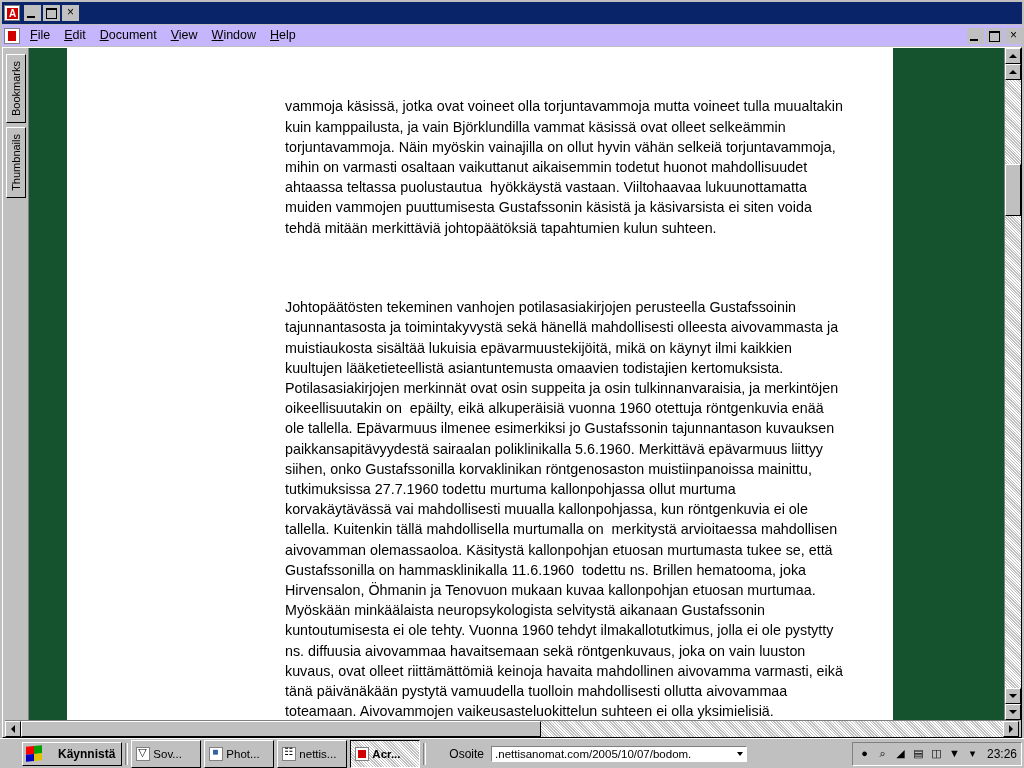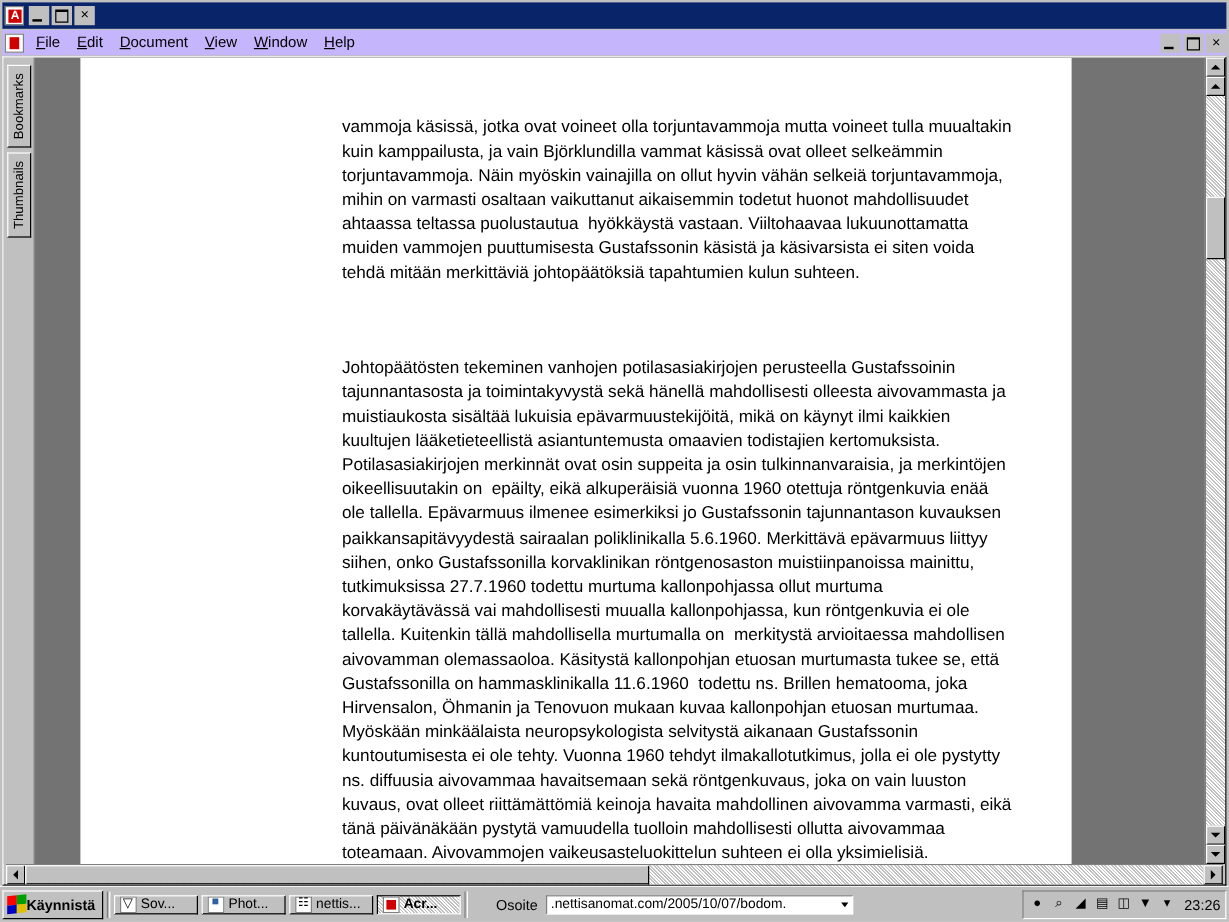--- a/index.html
+++ b/index.html
@@ -164,21 +164,21 @@
     transform: rotate(180deg);
     font-size: 11px;
     color: #000;
     white-space: nowrap;
     letter-spacing: 0px;
   }
 
   
   .viewport {
     flex: 1;
-    background: #737373;
+    background: #14532d;
     position: relative;
     overflow: hidden;
     display: flex;
   }
   .page-area {
     flex: 1;
     position: relative;
     overflow: hidden;
   }
   .page {
@@ -277,50 +277,51 @@
     border-top: 1px solid #ffffff;
     display: flex;
     align-items: center;
     padding: 2px 2px;
     gap: 3px;
   }
   .startbtn {
     height: 24px;
     display: flex;
     align-items: center;
-    gap: 0;
+    gap: 16px;
     padding: 0 6px 0 3px;
     background: #c0c0c0;
     border-top: 1px solid #ffffff;
     border-left: 1px solid #ffffff;
     border-right: 1px solid #000000;
     border-bottom: 1px solid #000000;
     font-size: 12px;
     font-weight: bold;
     flex: none;
+    margin-left: 20px;
   }
   .flag {
     width: 16px; height: 15px;
     display: grid;
     grid-template-columns: 1fr 1fr;
     grid-template-rows: 1fr 1fr;
     transform: skewY(-6deg);
   }
   .flag i:nth-child(1) { background: #ff0000; }
   .flag i:nth-child(2) { background: #00a000; }
   .flag i:nth-child(3) { background: #0000c0; }
   .flag i:nth-child(4) { background: #e0c000; }
   .tasksep {
     width: 3px; height: 22px;
     border-left: 1px solid #808080;
     border-right: 1px solid #ffffff;
     flex: none;
   }
   .taskbtn {
-    height: 16px;
+    height: 28px;
     width: 70px;
     display: flex;
     align-items: center;
     gap: 3px;
     padding: 0 4px;
     font-size: 11.5px;
     background: #c0c0c0;
     border-top: 1px solid #ffffff;
     border-left: 1px solid #ffffff;
     border-right: 1px solid #000000;

